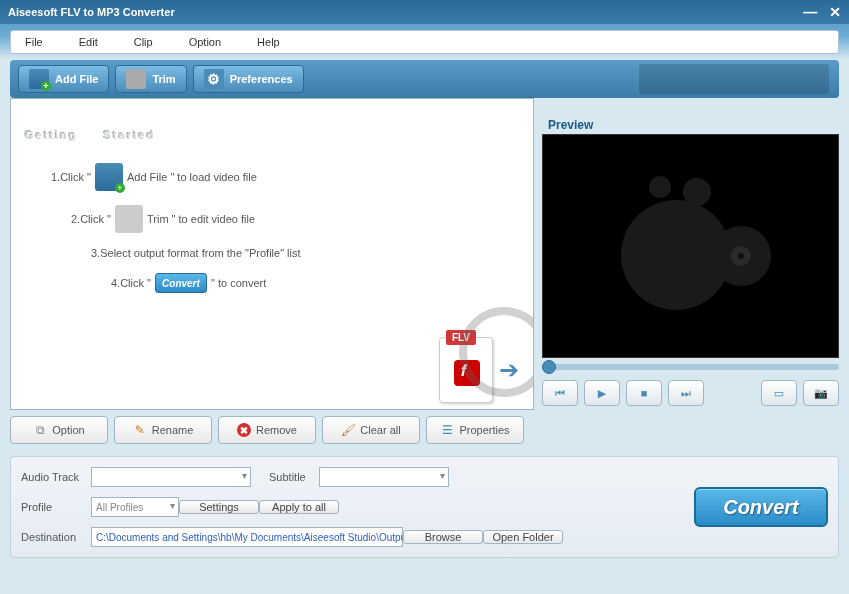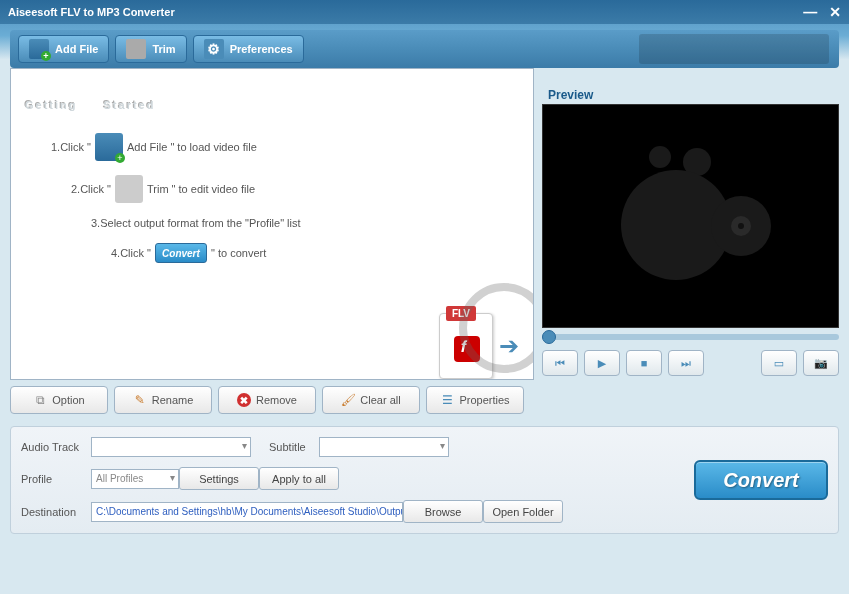--- a/index.html
+++ b/index.html
@@ -21,21 +21,21 @@
 .ticon.gear { background: #4a8cb8; position: relative; }
 .ticon.gear::before { content: '⚙'; color: #fff; font-size: 14px; }
 .content { display: flex; margin: 0 10px; gap: 8px; }
 .main-panel { flex: 1; background: #fff; border: 1px solid #a0b4c6; min-height: 312px; padding: 10px 14px; position: relative; overflow: hidden; }
 .gs-title { font-size: 24px; font-weight: bold; color: #d0d8dc; letter-spacing: 2px; margin: 8px 0 18px; text-shadow: 1px 1px 0 #fff, -1px -1px 0 #aaa; font-family: Arial, sans-serif; }
 .step { color: #555; margin: 14px 0 14px 26px; display: flex; align-items: center; gap: 4px; font-size: 12px; }
 .step .mini-icon { width: 28px; height: 28px; background: linear-gradient(#4a8cb8, #2a6a9a); border-radius: 3px; display: inline-flex; align-items: center; justify-content: center; position: relative; }
 .step .mini-icon.plus::after { content: '+'; position: absolute; bottom: -2px; right: -2px; width: 10px; height: 10px; background: #3a3; color: #fff; border-radius: 50%; font-size: 9px; line-height: 10px; text-align: center; }
 .step .mini-icon.scissors { background: #ccc; }
 .step .mini-convert { width: 52px; height: 20px; background: linear-gradient(#5ab8e8, #2a8cc8); border: 1px solid #2a6a9a; border-radius: 3px; color: #fff; font-size: 10px; font-weight: bold; font-style: italic; display: inline-flex; align-items: center; justify-content: center; }
-.conv-graphic { position: absolute; right: 14px; bottom: 0; display: flex; align-items: center; gap: 6px; }
+.conv-graphic { position: absolute; right: 14px; bottom: 6px; display: flex; align-items: center; gap: 6px; }
 .file-icon { width: 54px; height: 66px; background: #fff; border: 1px solid #ccc; border-radius: 4px; position: relative; box-shadow: 1px 1px 3px rgba(0,0,0,0.2); }
 .file-icon .tag { position: absolute; top: -8px; left: 6px; padding: 2px 6px; font-size: 10px; font-weight: bold; color: #fff; border-radius: 2px; }
 .file-icon.flv .tag { background: #d03838; }
 .file-icon.flv .logo { position: absolute; top: 22px; left: 14px; width: 26px; height: 26px; background: #c00; border-radius: 4px; }
 .file-icon.flv .logo::after { content: '𝒇'; color: #fff; font-size: 16px; position: absolute; left: 7px; top: 2px; }
 .file-icon.mp3 .tag { background: #3878c8; }
 .file-icon.mp3 .body { position: absolute; top: 18px; left: 8px; width: 38px; height: 42px; background: #222; border-radius: 4px; }
 .file-icon.mp3 .disc { position: absolute; top: 2px; right: -14px; width: 30px; height: 30px; background: radial-gradient(#fff, #ddd); border-radius: 50%; border: 1px solid #aaa; }
 .arrow { color: #4a8cb8; font-size: 24px; }
 .reel { position: absolute; right: -30px; top: -30px; width: 90px; height: 90px; border: 8px solid #666; border-radius: 50%; opacity: 0.3; }
@@ -66,35 +66,42 @@
 .form-col { display: flex; flex-direction: column; gap: 10px; }
 .form-row { display: flex; align-items: center; gap: 0; }
 .label { color: #555; width: 70px; }
 .sel { height: 20px; background: #fff; border: 1px solid #a0b4c6; padding: 0 18px 0 4px; color: #888; position: relative; font-size: 10px; display: flex; align-items: center; }
 .sel::after { content: '▾'; position: absolute; right: 3px; top: 2px; color: #888; }
 .sel.w1 { width: 160px; }
 .sel.w2 { width: 130px; }
 .sel.compact { width: 88px; }
 .sel.long { width: 216px; }
 .txt { height: 20px; width: 312px; background: #fff; border: 1px solid #a0b4c6; padding: 0 4px; color: #3060c0; font-size: 10px; display: flex; align-items: center; overflow: hidden; white-space: nowrap; }
-.bbtn { height: 23px; width: 80px; background: linear-gradient(#fff, #e8e8e8); border: 1px solid #a0b4c6; border-radius: 3px; cursor: pointer; color: #444; }
+.bbtn { height: 14px; width: 80px; background: linear-gradient(#fff, #e8e8e8); border: 1px solid #a0b4c6; border-radius: 3px; cursor: pointer; color: #444; }
 .convert-btn { width: 134px; height: 40px; background: linear-gradient(#5ab8e8, #2a8cc8); border: 2px solid #1a6a9a; border-radius: 6px; color: #fff; font-size: 20px; font-weight: bold; font-style: italic; cursor: pointer; text-shadow: 1px 1px 2px rgba(0,0,0,0.4); box-shadow: inset 0 1px 0 rgba(255,255,255,0.4); align-self: center; margin-left: auto; }
 </style>
 </head>
 <body>
 
 <div class="window">
   <div class="titlebar">
     <span class="titlebar-text">Aiseesoft FLV to MP3 Converter</span>
     <div class="titlebar-btns">
       <span class="titlebar-btn">—</span>
       <span class="titlebar-btn">✕</span>
     </div>
   </div>
 
+  <div class="menubar">
+    <span class="menubar-item">File</span>
+    <span class="menubar-item">Edit</span>
+    <span class="menubar-item">Clip</span>
+    <span class="menubar-item">Option</span>
+    <span class="menubar-item">Help</span>
+  </div>
 
   <div class="toolbar">
     <div class="tbtn">
       <span class="ticon film"></span>
       <span>Add File</span>
     </div>
     <div class="tbtn">
       <span class="ticon trim"></span>
       <span>Trim</span>
     </div>

